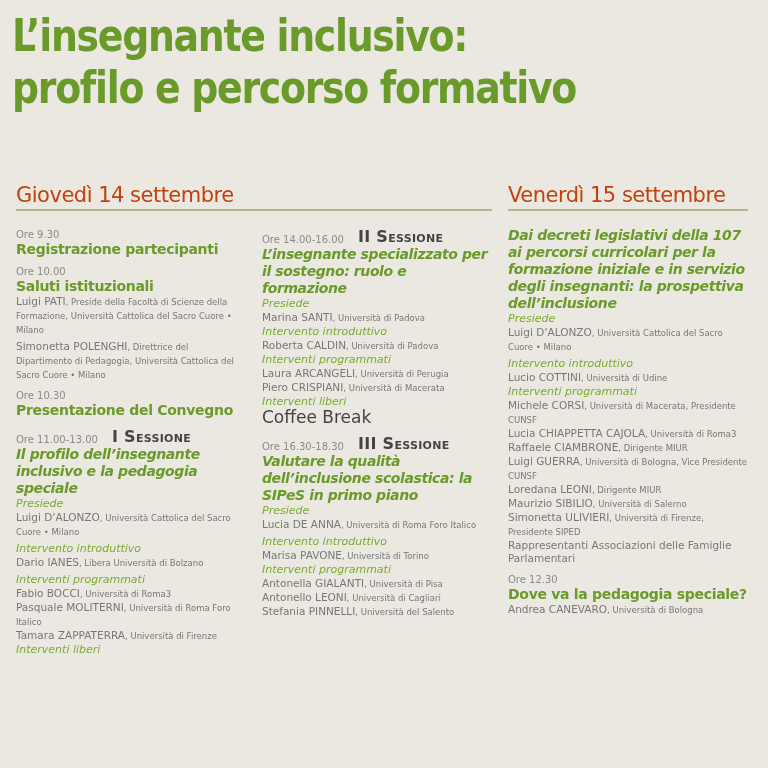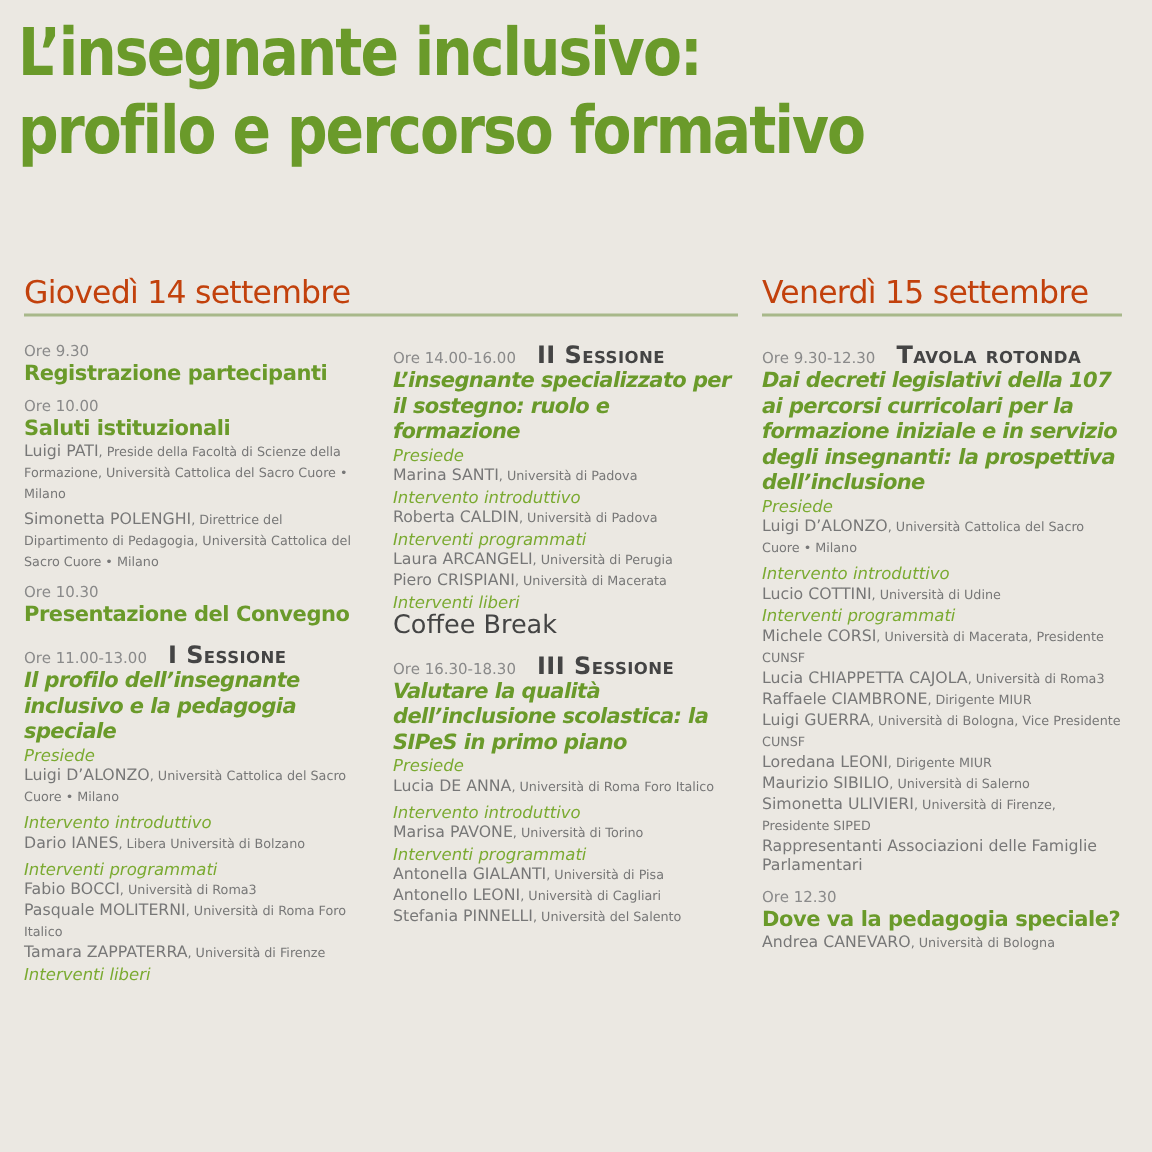--- a/index.html
+++ b/index.html
@@ -113,24 +113,20 @@
   <div class="gap-s"></div>
   <div class="role">Intervento introduttivo</div>
   <div class="person"><span>Marisa PAVONE</span><span class="aff">, Università di Torino</span></div>
   <div class="role">Interventi programmati</div>
   <div class="person"><span>Antonella GIALANTI</span><span class="aff">, Università di Pisa</span></div>
   <div class="person"><span>Antonello LEONI</span><span class="aff">, Università di Cagliari</span></div>
   <div class="person"><span>Stefania PINNELLI</span><span class="aff">, Università del Salento</span></div>
 </div>
 
 <div class="col" style="left:508px; top:227px; width:240px;">
-  <div class="time-row">
-    <span class="time">Ore 9.30-12.30</span>
-    <span class="session-label">Tavola rotonda</span>
-  </div>
   <div class="session-title">Dai decreti legislativi della 107 ai percorsi curricolari per la formazione iniziale e in servizio degli insegnanti: la prospettiva dell’inclusione</div>
   <div class="role">Presiede</div>
   <div class="person"><span>Luigi D’ALONZO</span><span class="aff">, Università Cattolica del Sacro Cuore • Milano</span></div>
   <div class="gap-s"></div>
   <div class="role">Intervento introduttivo</div>
   <div class="person"><span>Lucio COTTINI</span><span class="aff">, Università di Udine</span></div>
   <div class="role">Interventi programmati</div>
   <div class="person"><span>Michele CORSI</span><span class="aff">, Università di Macerata, Presidente CUNSF</span></div>
   <div class="person"><span>Lucia CHIAPPETTA CAJOLA</span><span class="aff">, Università di Roma3</span></div>
   <div class="person"><span>Raffaele CIAMBRONE</span><span class="aff">, Dirigente MIUR</span></div>

